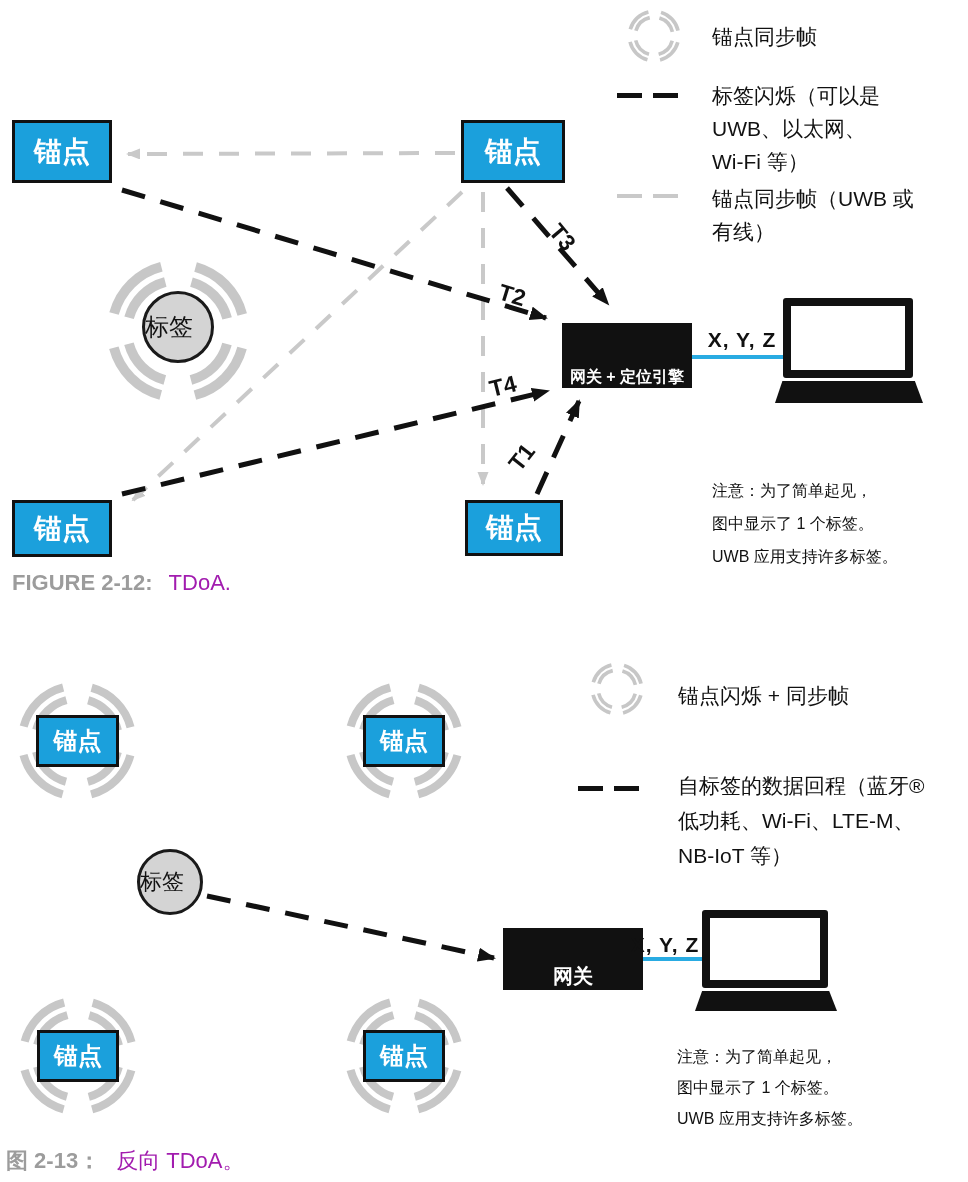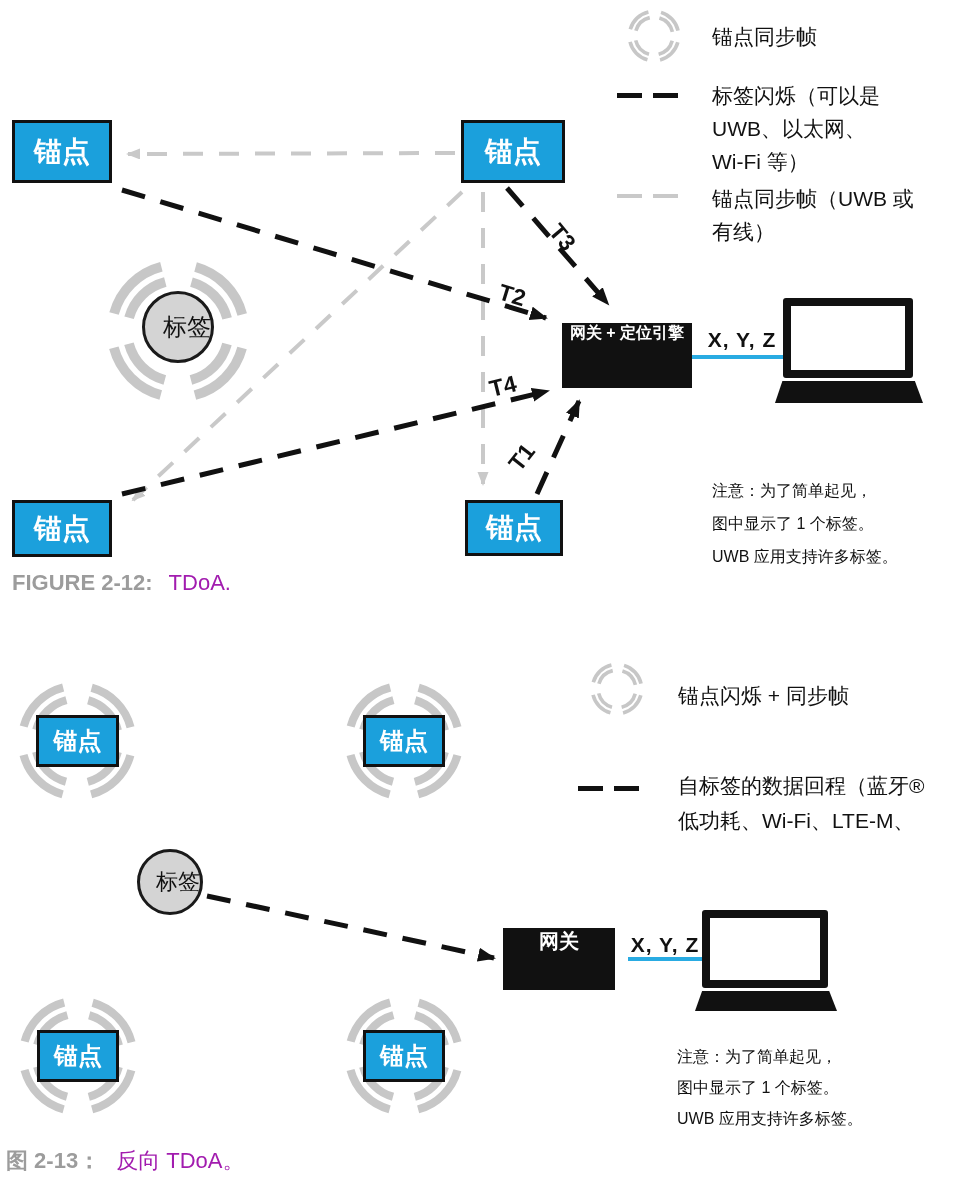--- a/index.html
+++ b/index.html
@@ -8,26 +8,26 @@
   
   #lines{position:absolute;left:0;top:0;width:968px;height:1182px;z-index:1;}
   
   .anchor{position:absolute;background:#1BA0DC;border:3px solid #111;box-sizing:border-box;
           display:flex;align-items:center;justify-content:center;color:#fff;
           font-weight:600;z-index:3;}
   .anchor.f1{font-size:28px;}
   .anchor.f2{font-size:24px;}
   
   .tag{position:absolute;border-radius:50%;background:#D4D4D4;border:3px solid #1a1a1a;
-       box-sizing:border-box;display:flex;align-items:center;justify-content:flex-end;
+       box-sizing:border-box;display:flex;align-items:center;justify-content:flex-start;
        font-size:24px;z-index:3;}
   
   .arcs{position:absolute;z-index:2;}
   
-  .gateway{position:absolute;background:#111;color:#fff;display:flex;align-items:flex-start;
+  .gateway{position:absolute;background:#111;color:#fff;display:flex;align-items:flex-end;
            justify-content:center;font-weight:700;z-index:3;}
   
   .lap-screen{position:absolute;background:#fff;border:8px solid #111;border-radius:3px;
               box-sizing:border-box;z-index:3;}
   .lap-base{position:absolute;background:#111;clip-path:polygon(5% 0,94.5% 0,100% 100%,0 100%);z-index:3;}
   .bluelink{position:absolute;height:4px;background:#29ABE2;z-index:2;}
   .xyz{position:absolute;font-size:21px;font-weight:600;letter-spacing:1px;z-index:3;}
   
   .t-label{position:absolute;width:44px;text-align:center;font-size:23px;font-weight:600;
            z-index:4;transform-origin:center;}
@@ -168,40 +168,41 @@
       <use href="#blink-arcs"></use>
     </svg>
   <div class="anchor f2" style="left:363px;top:1030px;width:82px;height:52px">
     <span>锚点</span>
     </div>
 
   <div class="tag" style="left:137px;top:849px;width:66px;height:66px;font-size:22px">
     <span>标签</span>
   </div>
 
-  <div class="gateway" style="left:503px;top:928px;width:112px;height:62px;font-size:20px">
+  <div class="gateway" style="left:503px;top:928px;width:140px;height:62px;font-size:20px">
     <span>网关</span>
     </div>
   <div class="bluelink" style="left:628px;top:957px;width:74px"></div>
   <div class="xyz" style="left:626px;top:933px;width:78px;text-align:center">X, Y, Z</div>
   <div class="lap-screen" style="left:702px;top:910px;width:126px;height:78px"></div>
   <div class="lap-base" style="left:695px;top:991px;width:142px;height:20px"></div>
 
   <svg class="arcs" style="left:588px;top:660px;width:58px;height:58px">
       <use href="#blink-arcs"></use>
     </svg>
   <div class="legend-label" style="left:678px;top:679px">锚点闪烁 + 同步帧</div>
 
   <div class="dash-icon" style="left:578px;top:786px">
     <span></span>
       <span></span>
     </div>
   <div class="legend-label lh35" style="left:678px;top:768px">
     <div>自标签的数据回程（蓝牙®</div>
     <div>低功耗、Wi-Fi、LTE-M、</div>
+    <div>NB-IoT 等）</div>
   </div>
 
   <div class="note n2" style="left:677px;top:1041px">
     <div>注意：为了简单起见，</div>
     <div>图中显示了 1 个标签。</div>
     <div>UWB 应用支持许多标签。</div>
   </div>
 
   <div class="caption" style="left:6px;top:1146px">
     <span class="cap-label">图 2-13：</span><span class="cap-text">反向 TDoA。</span>

